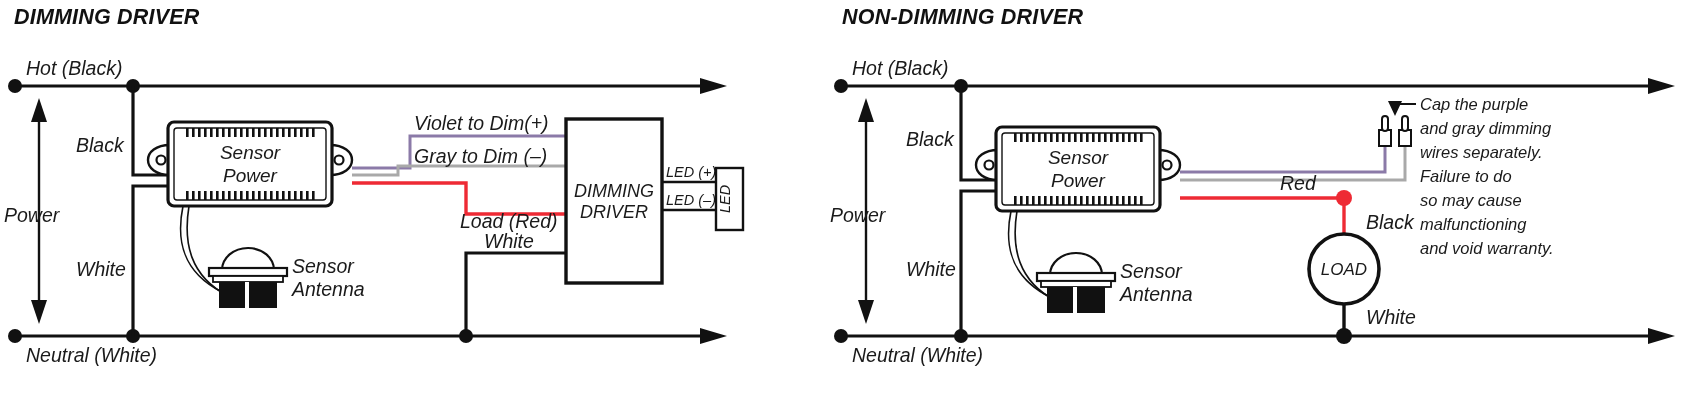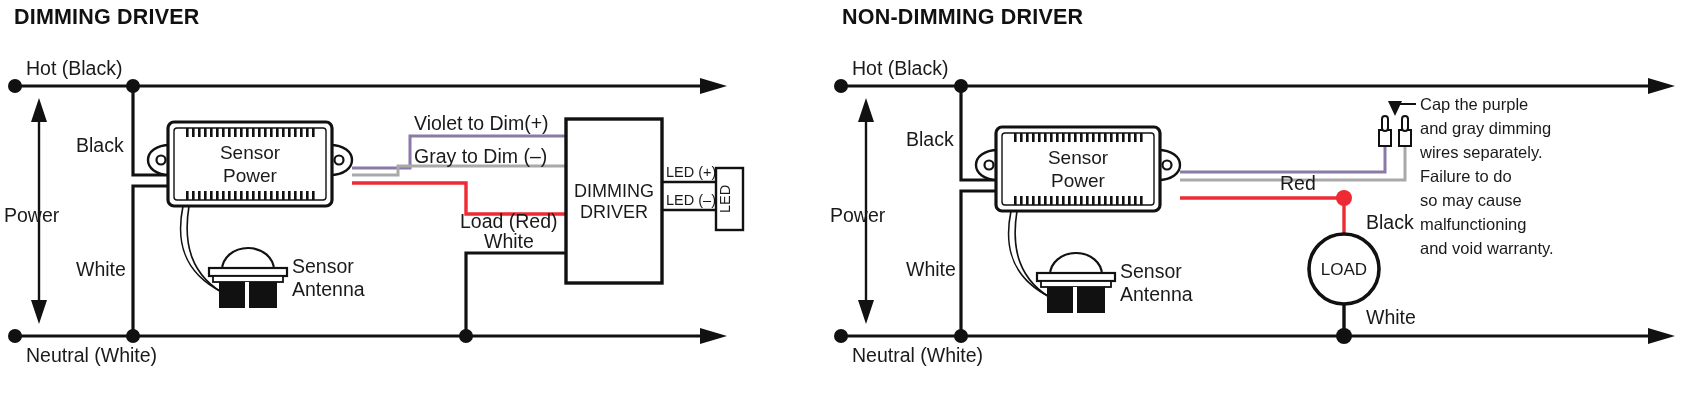--- a/index.html
+++ b/index.html
@@ -13,20 +13,21 @@
     height: 405px;
     font-family: "Liberation Sans", sans-serif;
     color: #1a1a1a;
     overflow: hidden;
     position: relative;
   }
   .page {
     position: relative;
     width: 1681px;
     height: 346px;
+    font-style: italic;
   }
   .panel {
     position: absolute;
     top: 0;
     height: 405px;
   }
   #panel-dimming { left: 0px; width: 800px; }
   #panel-nondimming { left: 820px; width: 861px; }
 
   svg.diagram {

